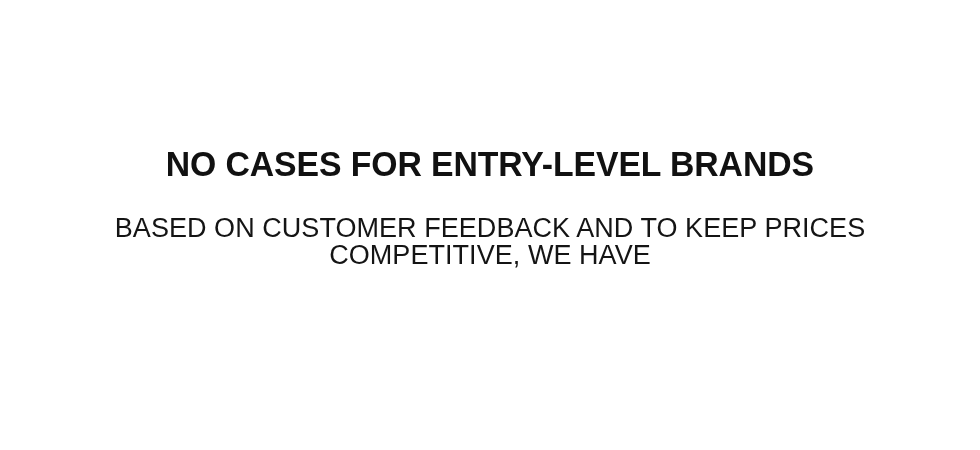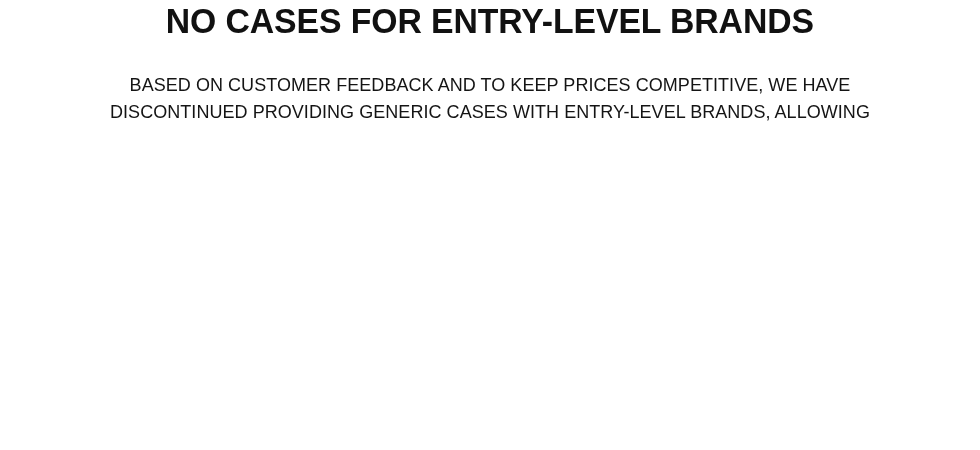--- a/index.html
+++ b/index.html
@@ -17,20 +17,21 @@
   }
 
   .promo-block {
     width: 980px;
     height: 450px;
     box-sizing: border-box;
     display: flex;
     flex-direction: column;
     align-items: center;
     justify-content: flex-start;
+    padding-top: 143px;
     background: #ffffff;
   }
 
   .promo-heading {
     margin: 0;
     font-family: "Liberation Sans", sans-serif;
     font-size: 35px;
     font-weight: 700;
     line-height: 42px;
     letter-spacing: -0.1px;
@@ -40,21 +41,21 @@
     transform: scaleX(0.965);
     transform-origin: center center;
     white-space: nowrap;
   }
 
   .promo-body {
     margin: 0;
     margin-top: 30px;
     width: 800px;
     font-family: "Liberation Sans", sans-serif;
-    font-size: 18px;
+    font-size: 27px;
     font-weight: 400;
     line-height: 27px;
     letter-spacing: 0.05px;
     color: #141414;
     text-align: center;
     text-transform: uppercase;
   }
 
   .promo-body .body-line {
     display: block;
@@ -62,16 +63,15 @@
 </style>
 </head>
 <body>
 
 <section class="promo-block">
 
   <h1 class="promo-heading">NO CASES FOR ENTRY-LEVEL BRANDS</h1>
 
   <p class="promo-body">
     <span class="body-line">BASED ON CUSTOMER FEEDBACK AND TO KEEP PRICES COMPETITIVE, WE HAVE</span>
-    <span class="body-line">DISCONTINUED PROVIDING GENERIC CASES WITH ENTRY-LEVEL BRANDS, ALLOWING</span>
   </p>
 
 </section>
 
 </body></html>

